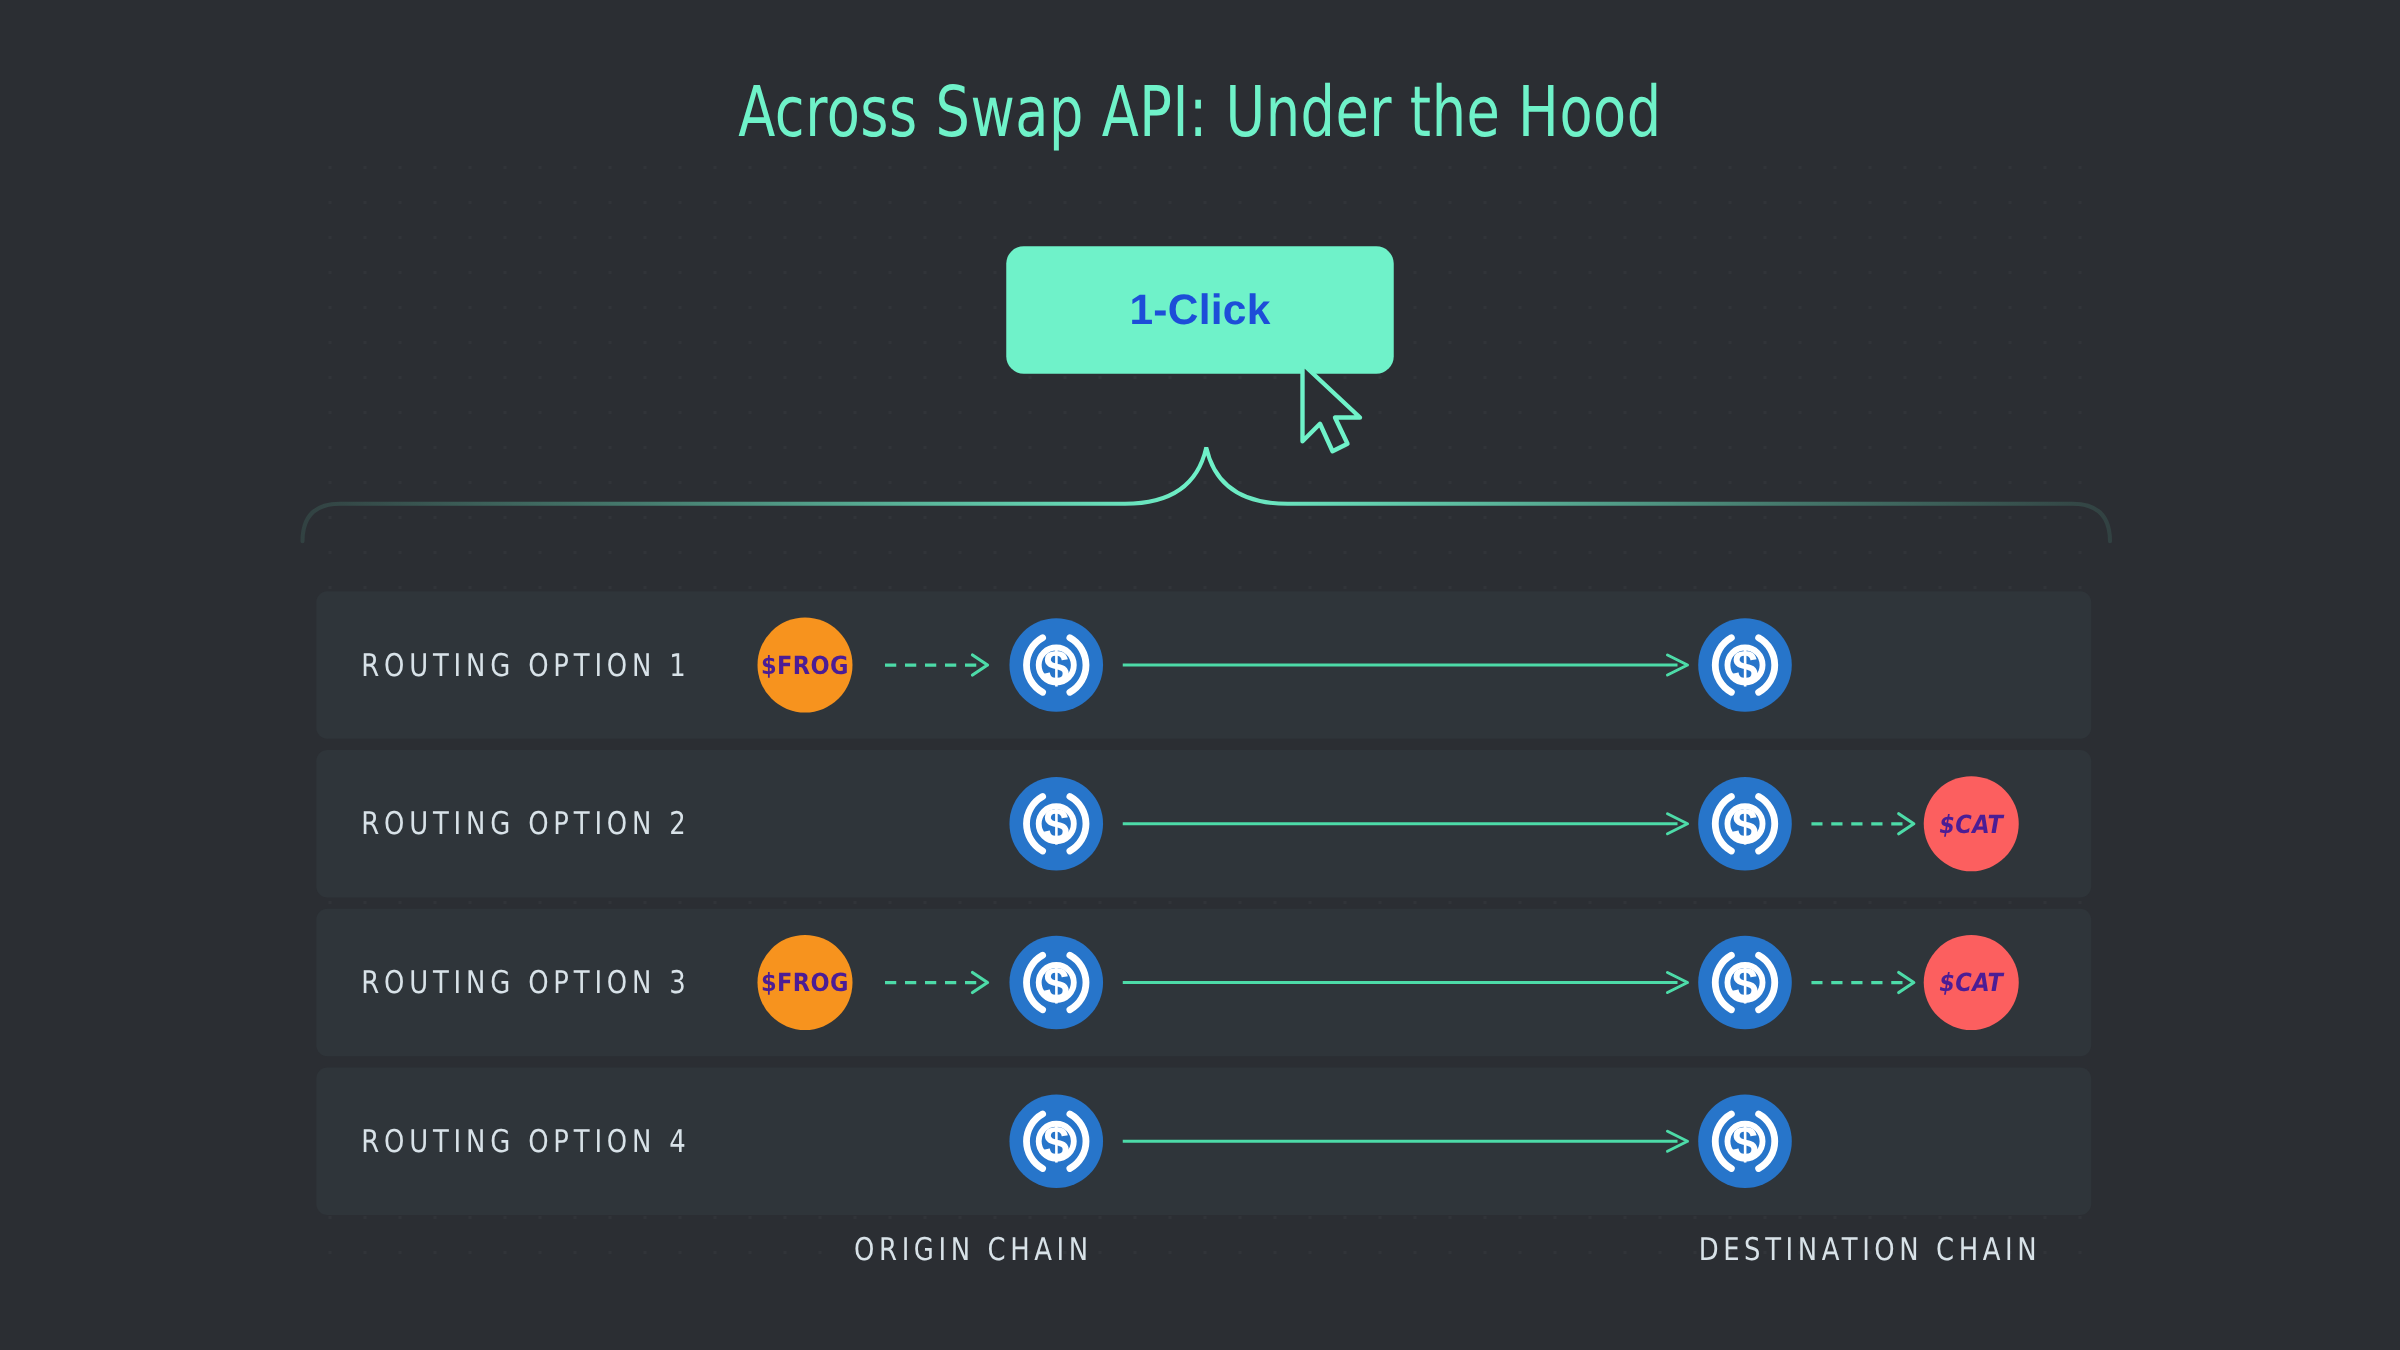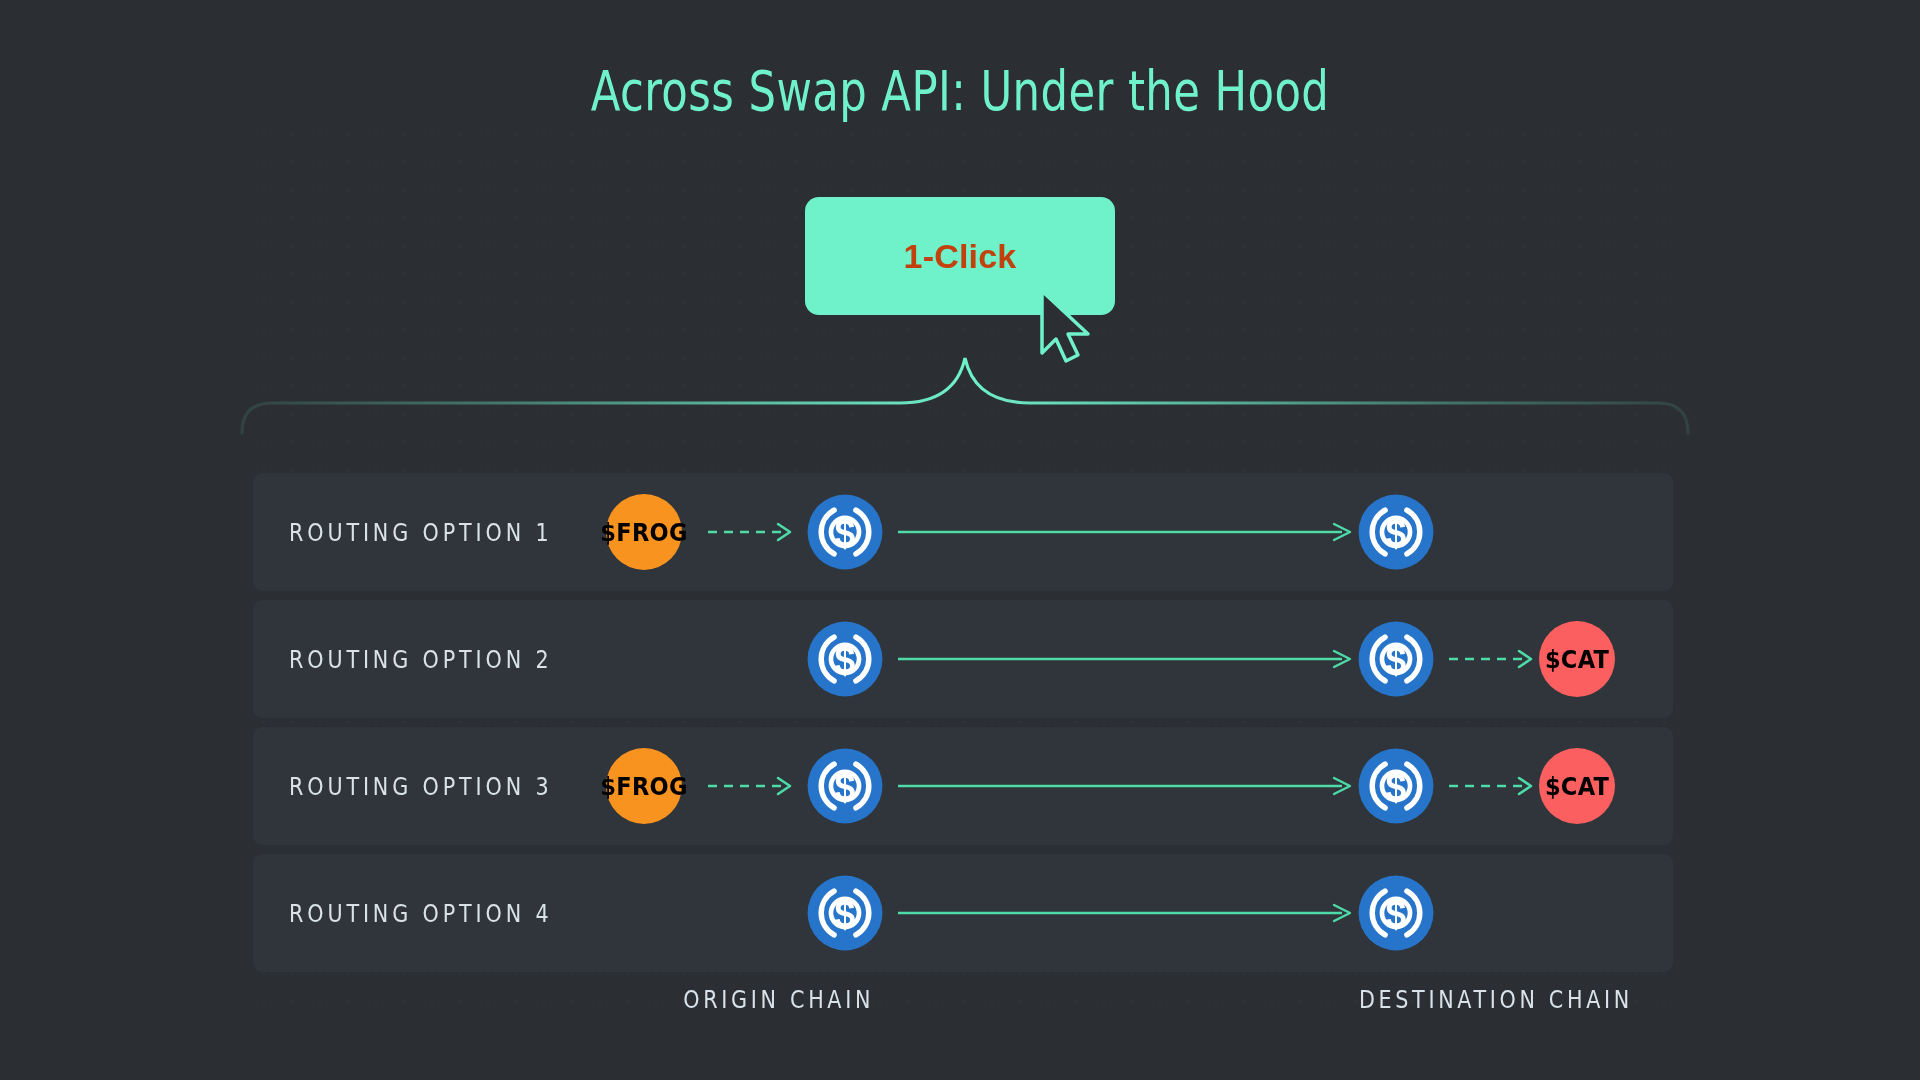--- a/index.html
+++ b/index.html
@@ -26,24 +26,24 @@
     text-align:center;
     font-size:56px; font-weight:400; letter-spacing:.5px;
     color:#6ff2c9;
     font-family:"DejaVu Sans Condensed","Liberation Sans", sans-serif;
     transform:scaleX(.86); transform-origin:50% 50%;
   }
 
   
   #clickbtn{
     position:absolute; left:805px; top:197px;
-    width:310px; height:118px;
+    width:310px; height:102px;
     background:#6ff2c9; border-radius:14px;
     display:flex; align-items:center; justify-content:center;
-    color:#c2410c; font-size:34px; font-weight:700; letter-spacing:.2px;
+    color:#1d4ed8; font-size:34px; font-weight:700; letter-spacing:.2px;
   }
   #cursor{ position:absolute; left:1036px; top:287px; width:62px; height:78px; }
 
   
   #brace{ position:absolute; left:240px; top:355px; width:1450px; height:80px; }
 
   
   #rows{ position:absolute; left:253px; top:473px; width:1420px; }
   .row{
     position:relative; height:118px; margin-bottom:9px;
@@ -54,25 +54,25 @@
     transform-origin:0 50%;
     font-size:25px; letter-spacing:4.2px; color:#d8e2e8; white-space:nowrap;
     font-family:"DejaVu Sans Condensed","Liberation Sans", sans-serif;
   }
   
   .coin{ position:absolute; top:50%; transform:translateY(-50%); }
   .token{
     position:absolute; top:50%; transform:translateY(-50%);
     width:76px; height:76px; border-radius:50%;
     display:flex; align-items:center; justify-content:center;
-    font-size:25px; font-weight:700; color:#000000; letter-spacing:.3px;
+    font-size:20px; font-weight:700; color:#4c1d95; letter-spacing:.3px;
     font-family:"DejaVu Sans Condensed","Liberation Sans", sans-serif;
   }
   .token.frog{ background:#f7931e; }
-  .token.cat { background:#fc5f5f; }
+  .token.cat { background:#fc5f5f;font-style:italic; }
   .arrow{ position:absolute; top:50%; transform:translateY(-50%); height:24px; }
 
   
   .chain-label{
     position:absolute; top:985px;
     font-size:25px; letter-spacing:4px; color:#d8e2e8; white-space:nowrap;
     transform:scaleX(.92); transform-origin:50% 50%;
     font-family:"DejaVu Sans Condensed","Liberation Sans", sans-serif;
   }
   #origin-label{ left:675px; }

